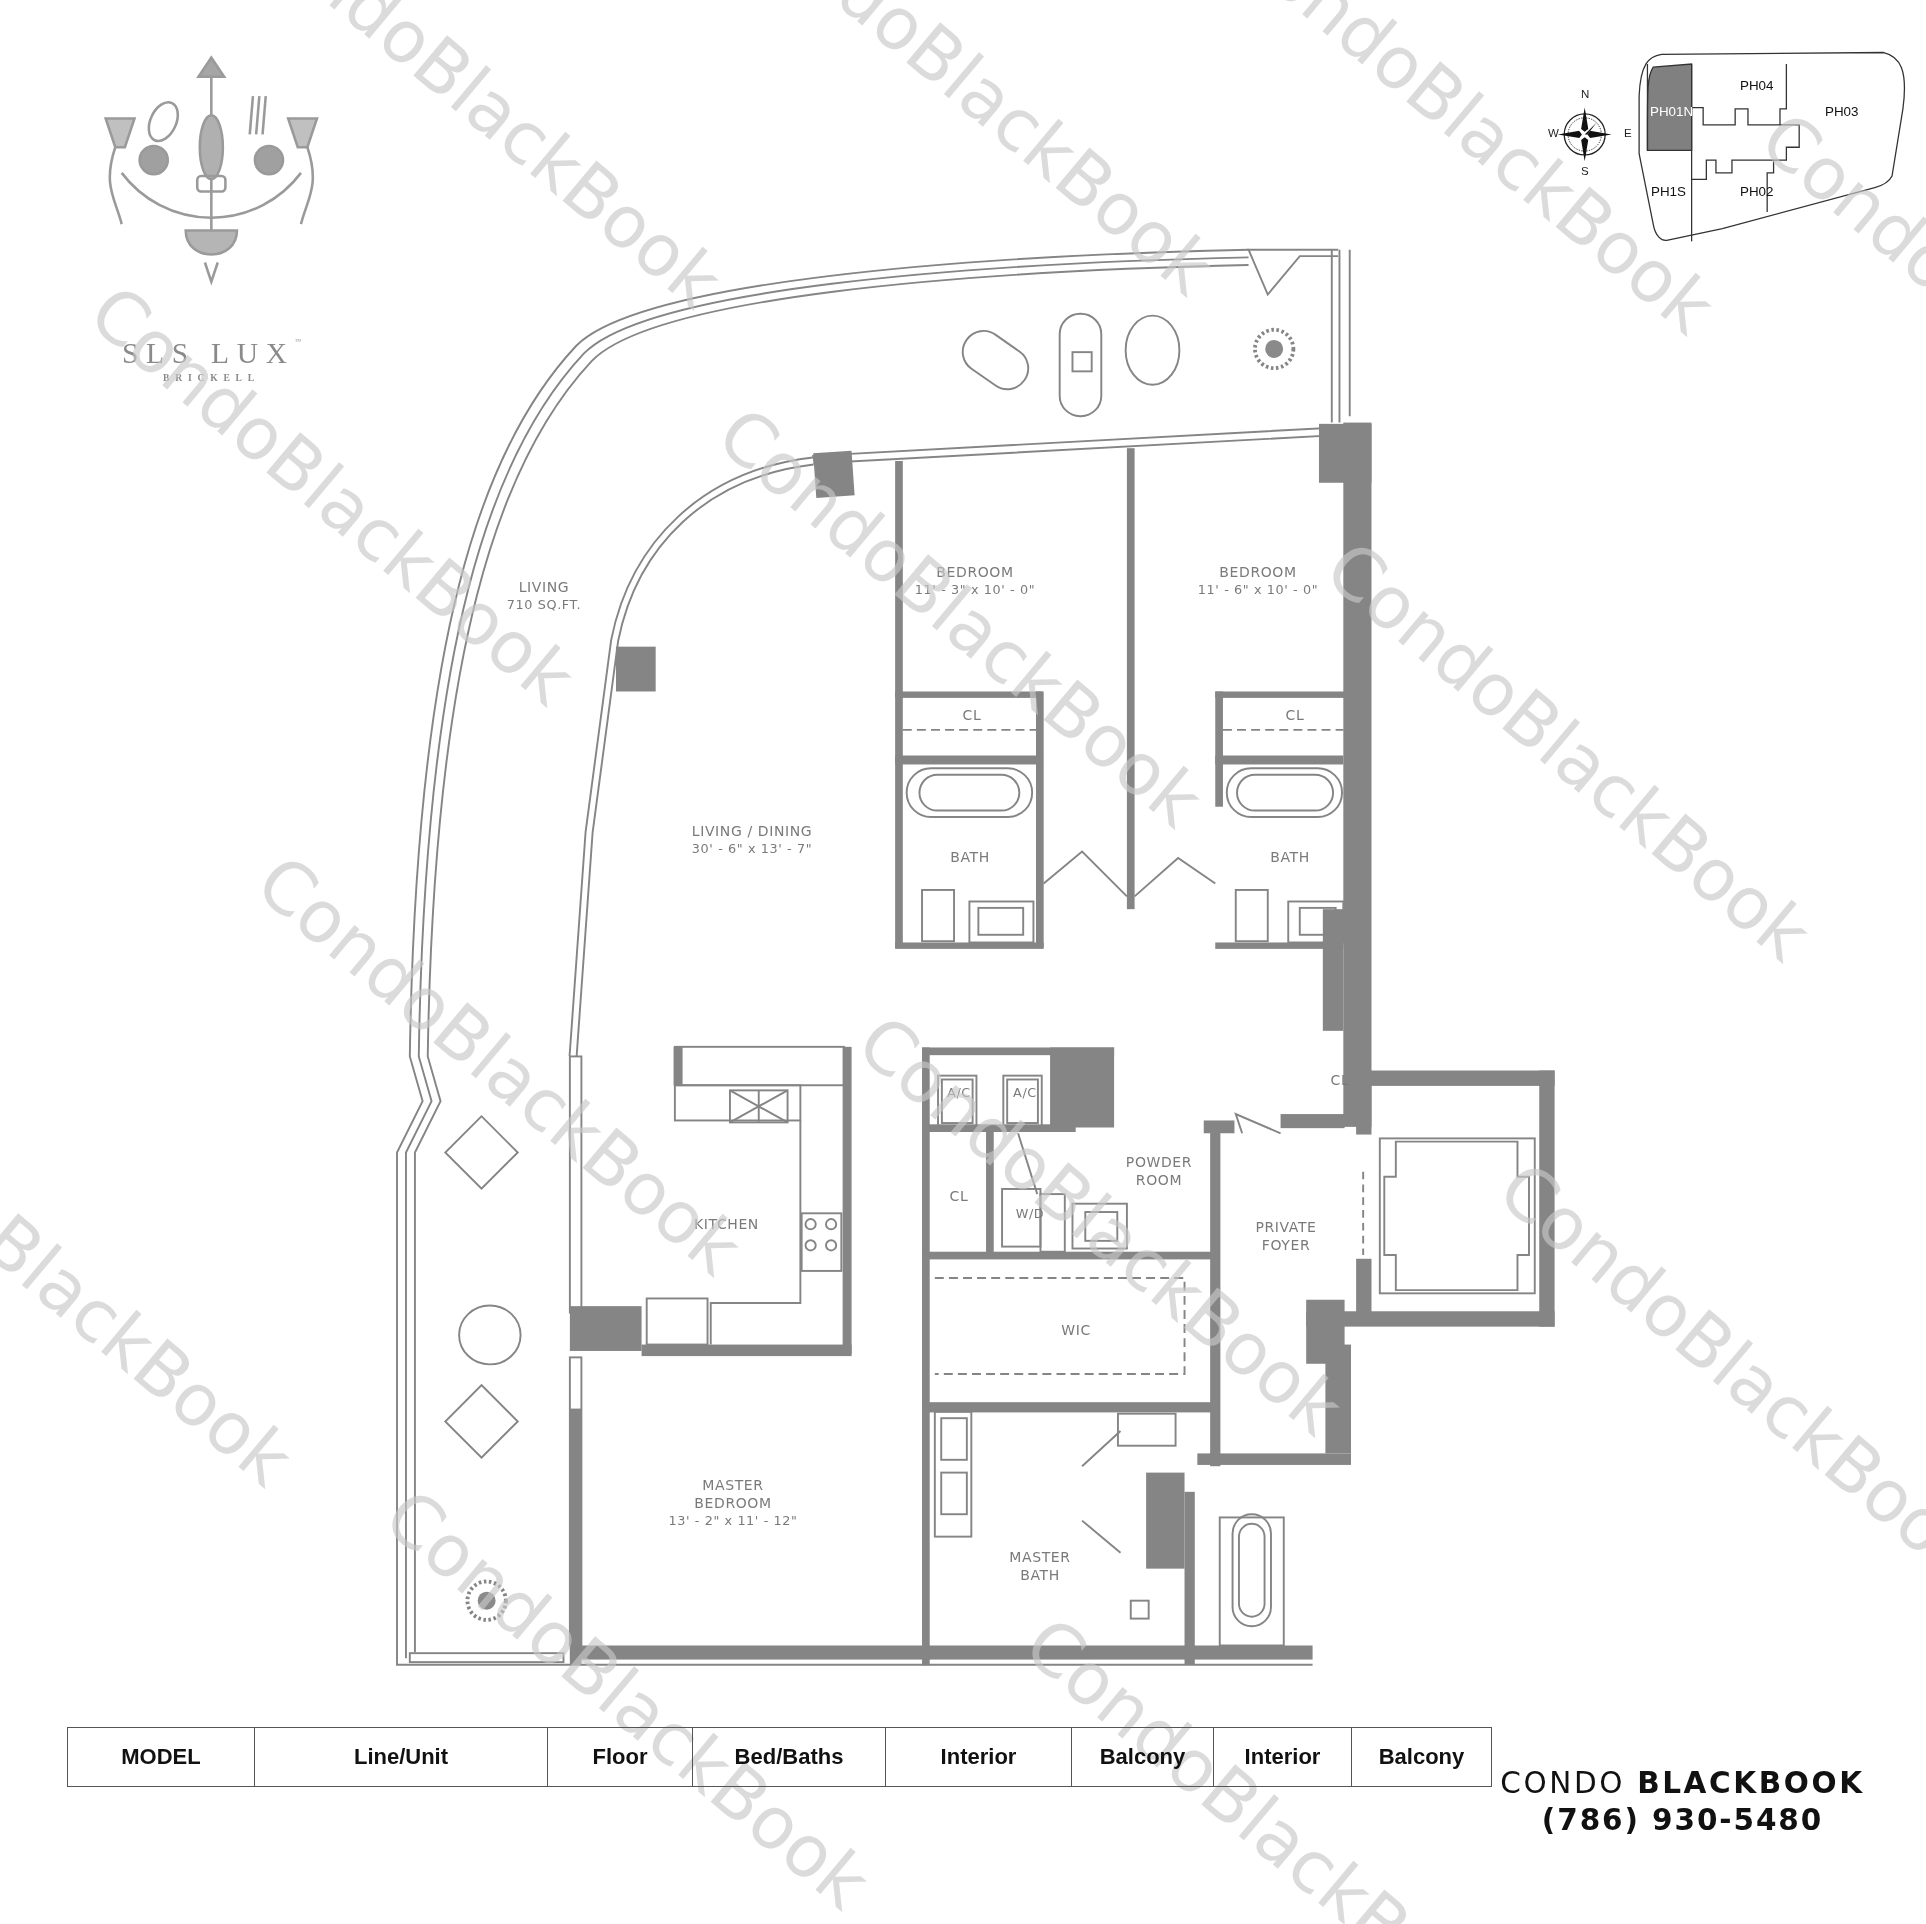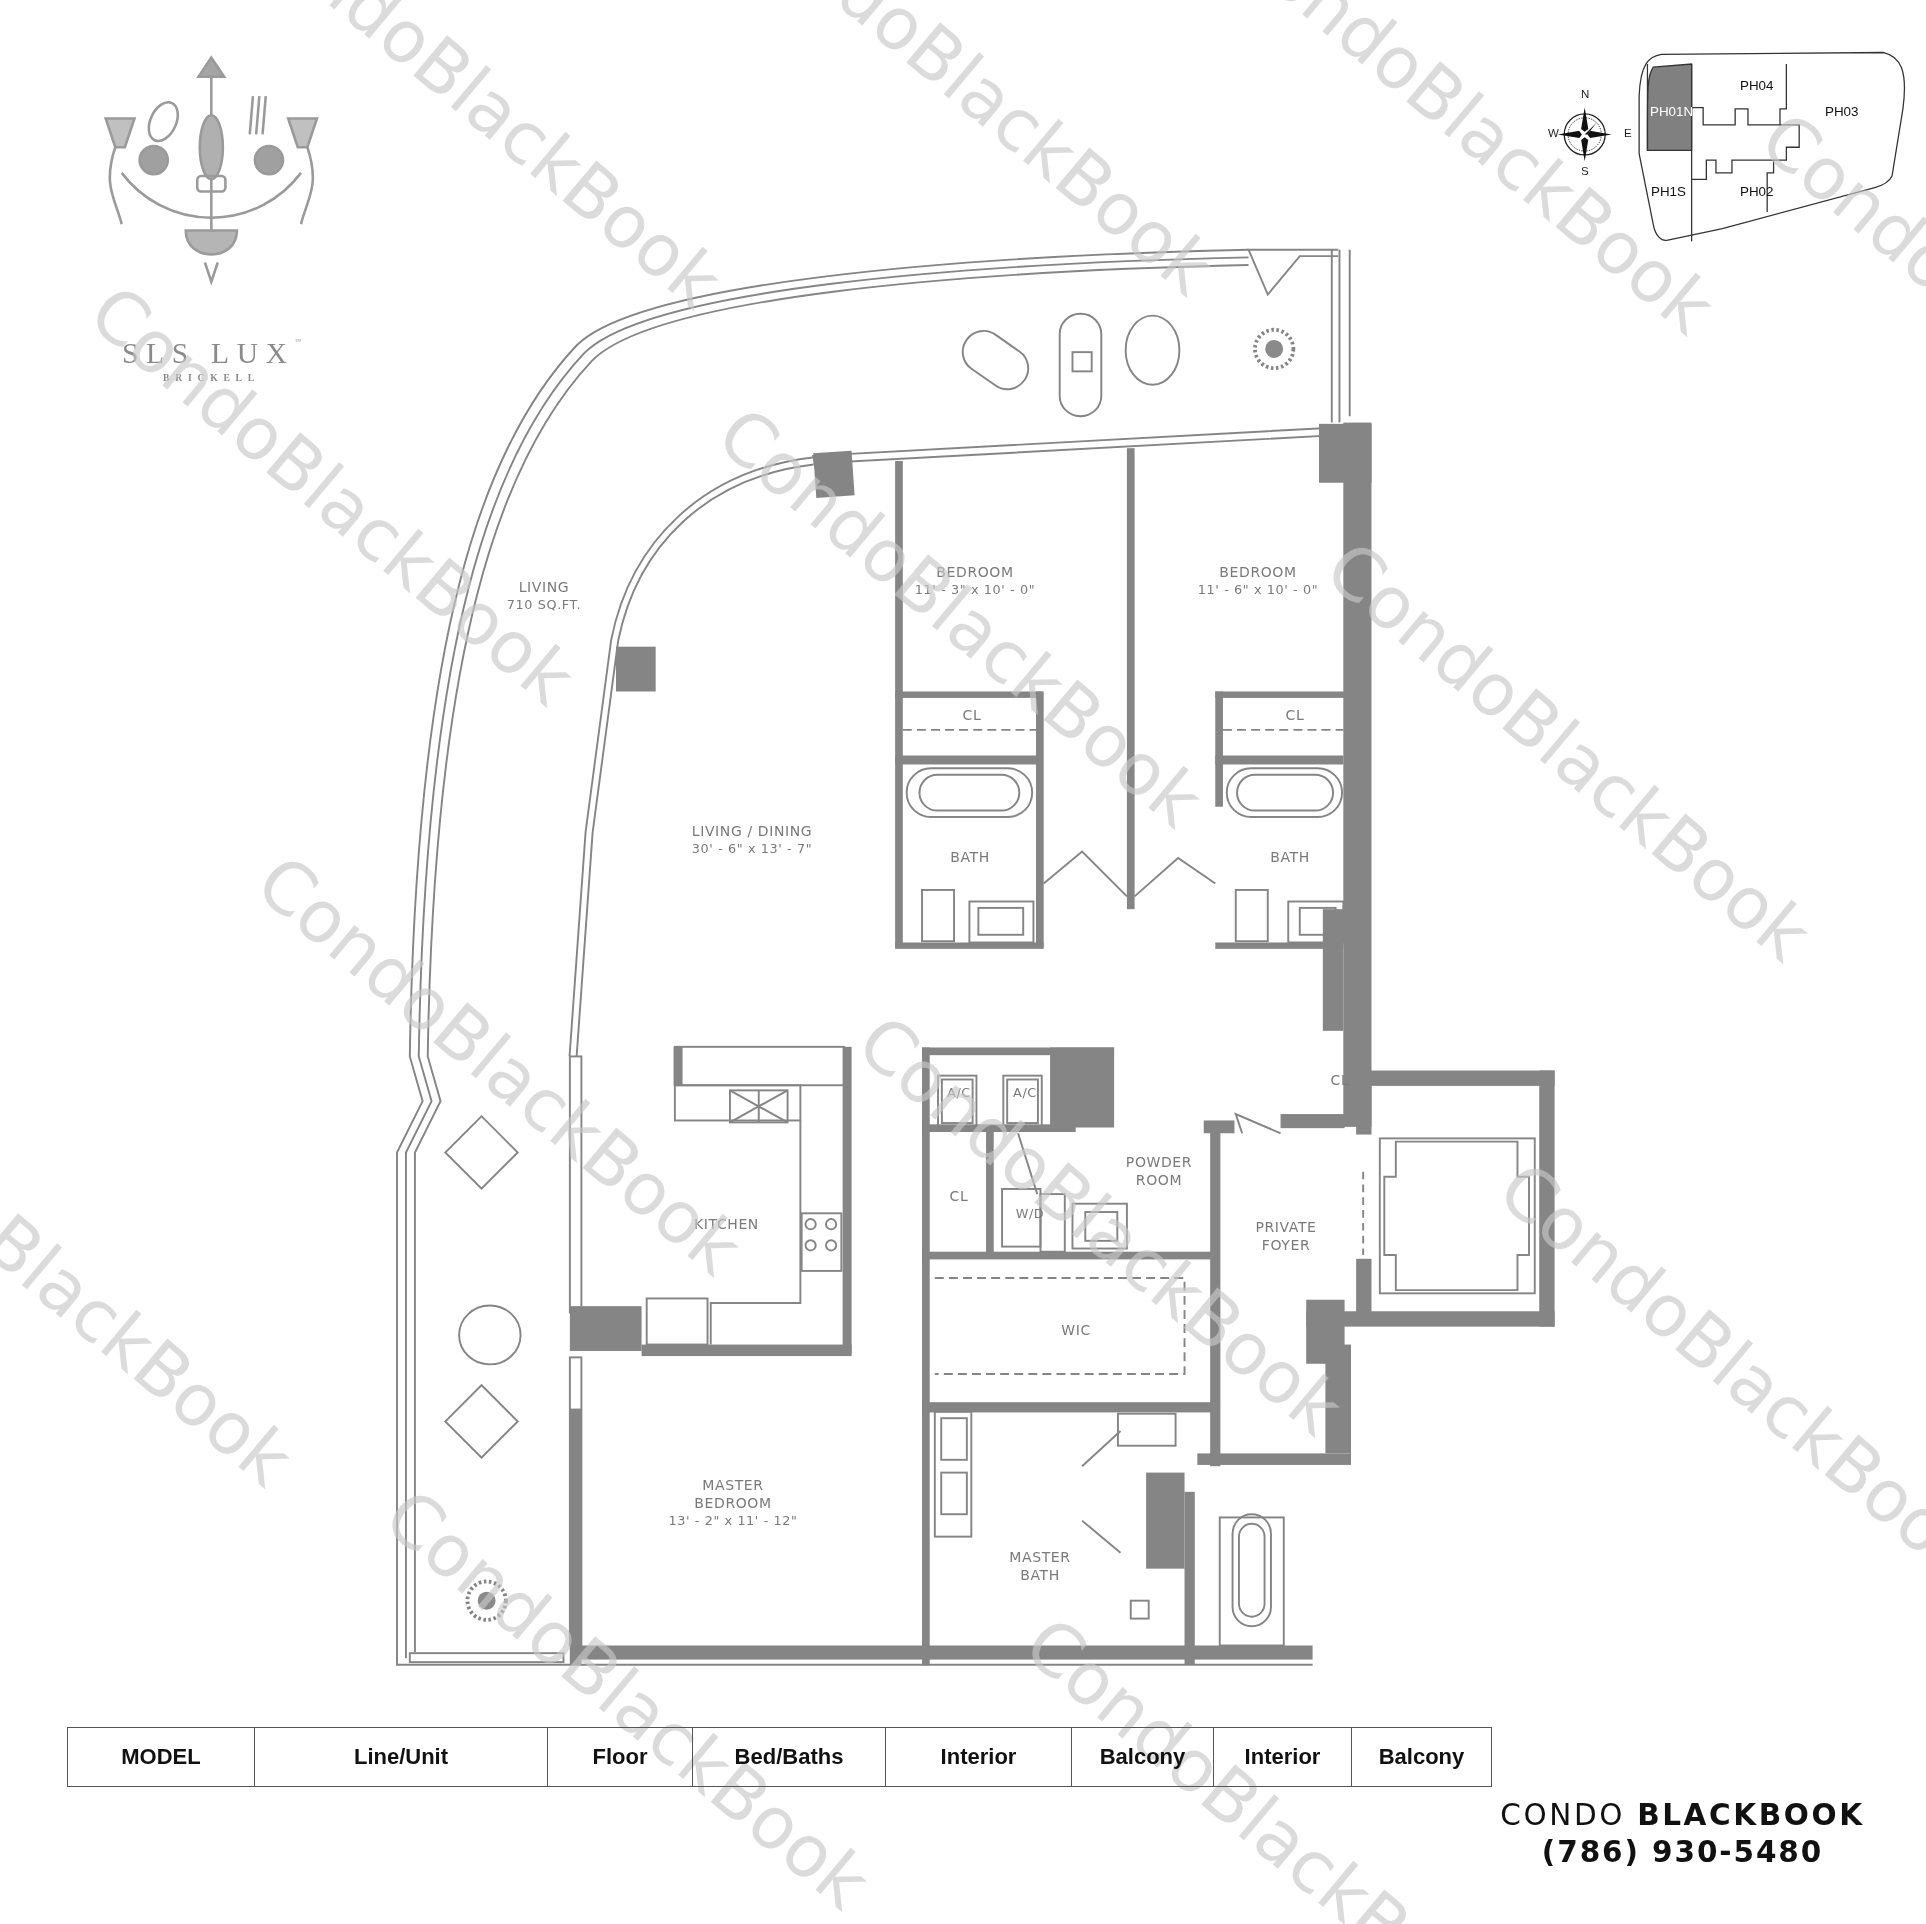--- a/index.html
+++ b/index.html
@@ -9,21 +9,21 @@
   .room-label .dim { display: block; font-size: 12.8px; }
   .logo-wrap { position: absolute; left: 96px; top: 74px; width: 231px; text-align: center; }
   .logo-title { font-family: "Liberation Serif", serif; color: #8a8a8a; font-size: 29.5px; letter-spacing: 7.7px; margin-top: 3.8px; }
   .logo-title sup { font-size: 6.4px; letter-spacing: 0; vertical-align: top; }
   .logo-sub { font-family: "Liberation Serif", serif; color: #8a8a8a; font-size: 9.6px; letter-spacing: 5.8px; font-weight: bold; margin-top: 2.6px; }
   .watermark { position: absolute; font-family: "DejaVu Sans", sans-serif; font-size: 72px; color: rgba(200,200,200,0.65); transform-origin: left top; transform: rotate(40deg); white-space: nowrap; pointer-events: none; }
   table.specs { position: absolute; border-collapse: collapse; font-family: "Liberation Sans", sans-serif; color: #111; }
   table.specs td { border: 1.3px solid #555; text-align: center; font-size: 23px; }
   table.specs td.hdr { font-weight: bold; font-size: 22px; }
   table.specs td.blank { border: none; }
-  .brand { position: absolute; left: 1471px; top: 1766px; font-family: "DejaVu Sans", sans-serif; color: #111; text-align: center; width: 423px; margin-top: 32px; }
+  .brand { position: absolute; left: 1471px; top: 1766px; font-family: "DejaVu Sans", sans-serif; color: #111; text-align: center; width: 423px; }
   .brand .line1 { font-size: 29.5px; letter-spacing: 2.6px; }
   .brand .line1 b { font-weight: 900; }
   .brand .line2 { font-size: 29.5px; font-weight: 900; letter-spacing: 1.9px; margin-top: 2.6px; }
   .keyplan-label { position: absolute; font-family: "Liberation Sans", sans-serif; font-size: 13.4px; color: #111; }
   .compass-label { position: absolute; font-family: "Liberation Sans", sans-serif; font-size: 11.5px; color: #222; }
 </style>
 </head>
 <body>
 
 <svg class="plan" width="1926" height="1924" viewBox="0 0 3008 3005" xmlns="http://www.w3.org/2000/svg">

